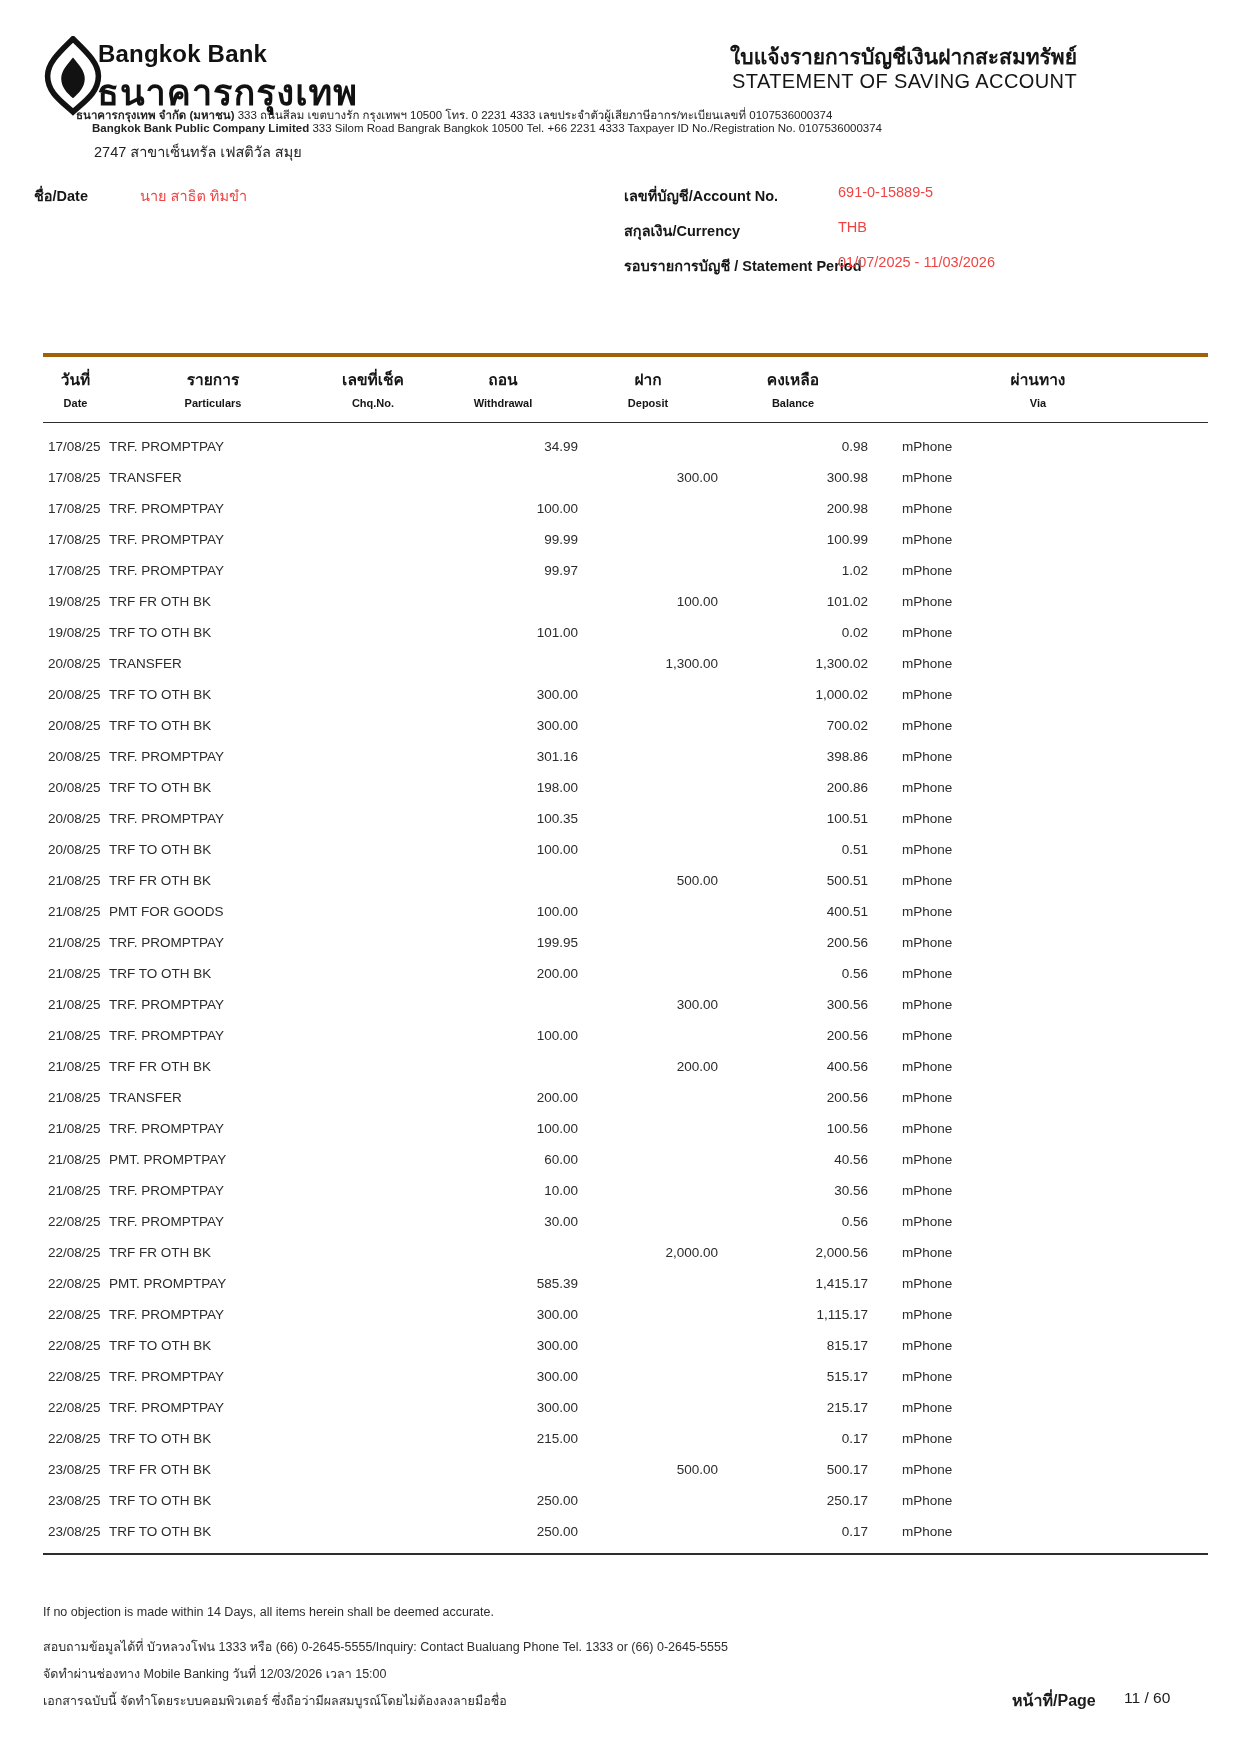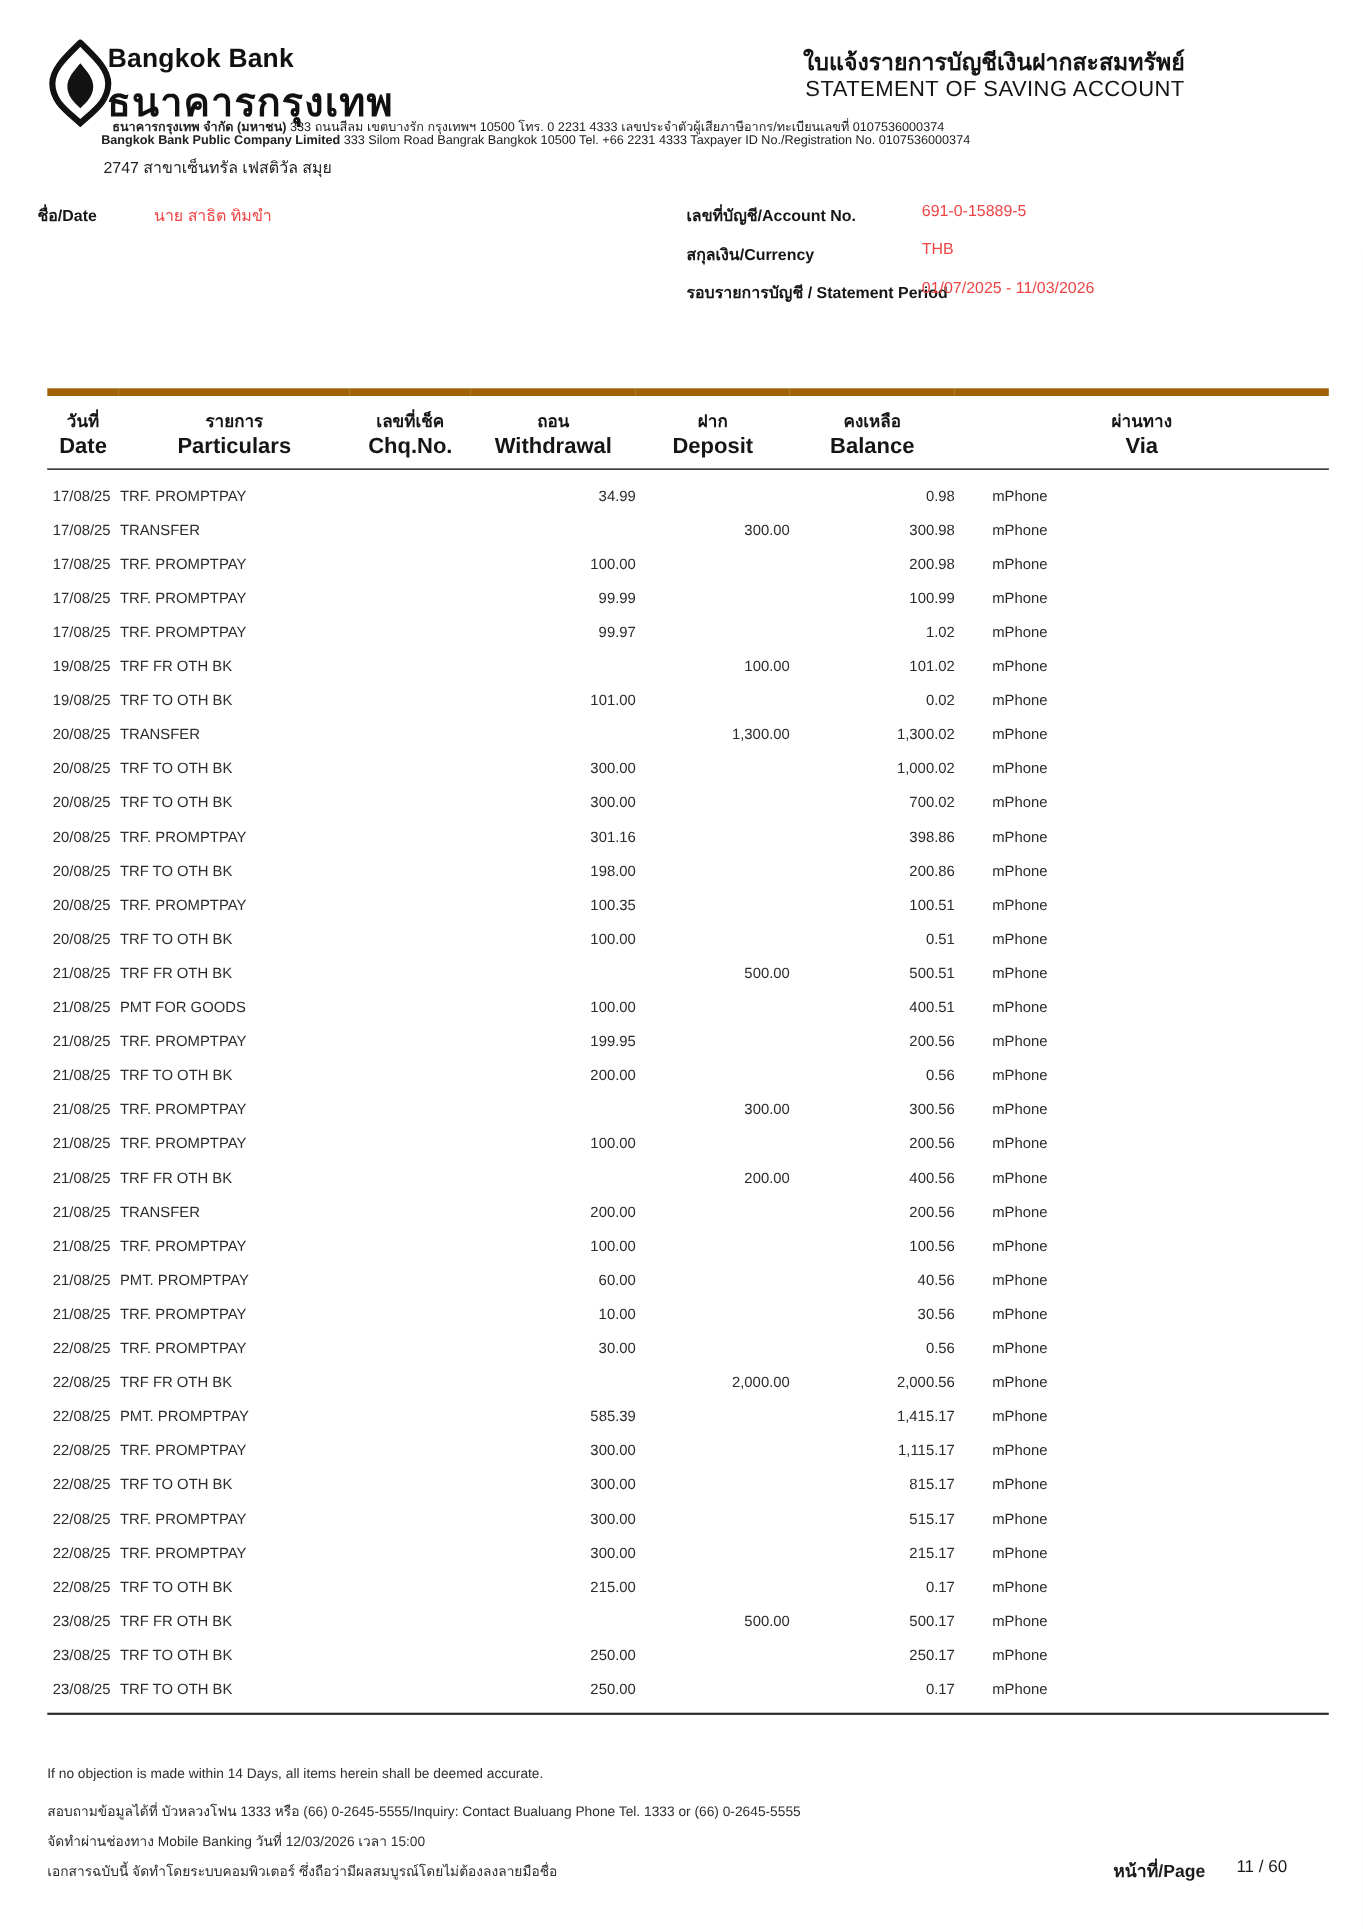--- a/index.html
+++ b/index.html
@@ -12,21 +12,21 @@
     margin: 0 auto;
     background: #ffffff;
     color: #1f1f1f;
     overflow: hidden;
   }
 
   
   .logo-mark { position: absolute; left: 42px; top: 36px; width: 62px; height: 80px; }
   .brand-en  { position: absolute; left: 98px; top: 40px; font-size: 24px; font-weight: bold; letter-spacing: 0.2px; color: #111; }
   .brand-th  { position: absolute; left: 97px; top: 64px; font-size: 36px; font-weight: bold; color: #111; letter-spacing: 1px; }
-  .addr-line1 { position: absolute; left: 102px; top: 106px; font-size: 11.5px; color: #222; white-space: nowrap; }
+  .addr-line1 { position: absolute; left: 76px; top: 106px; font-size: 11.5px; color: #222; white-space: nowrap; }
   .addr-line2 { position: absolute; left: 92px; top: 122px; font-size: 11.5px; color: #222; white-space: nowrap; }
   .addr-bold { font-weight: bold; }
 
   .doc-title-th { position: absolute; right: 162px; top: 40px; font-size: 21px; font-weight: bold; color: #151515; }
   .doc-title-en { position: absolute; right: 162px; top: 70px; font-size: 20px; color: #151515; letter-spacing: 0.4px; }
 
   .branch-line { position: absolute; left: 94px; top: 140px; font-size: 14.5px; color: #222; }
 
   
   .info-label { font-weight: bold; font-size: 14.5px; color: #161616; }
@@ -36,24 +36,24 @@
   .acct-label   { position: absolute; left: 624px; top: 184px; }
   .acct-value   { position: absolute; left: 838px; top: 184px; }
   .curr-label   { position: absolute; left: 624px; top: 219px; }
   .curr-value   { position: absolute; left: 838px; top: 219px; }
   .period-label { position: absolute; left: 624px; top: 254px; }
   .period-value { position: absolute; left: 838px; top: 254px; }
 
   
   .txn-wrap { position: absolute; left: 43px; top: 353px; width: 1165px; }
   table.txn { width: 100%; border-collapse: collapse; table-layout: fixed; }
-  table.txn thead { border-top: 7px solid #a16207; border-bottom: 1.5px solid #2d2d2d; }
+  table.txn thead { border-top: 4px solid #a16207; border-bottom: 1.5px solid #2d2d2d; }
   table.txn th { font-weight: bold; color: #151515; text-align: center; vertical-align: middle; }
   table.txn .th-th td, table.txn .th-th th { padding-top: 10px; font-size: 15.5px; height: 32px; }
-  table.txn .th-en td, table.txn .th-en th { font-size: 20px; height: 30px; padding-bottom: 8px; }
+  table.txn .th-en td, table.txn .th-en th { font-size: 11px; height: 30px; padding-bottom: 8px; }
   table.txn tbody:before { content: ""; display: block; height: 8px; }
   table.txn tbody tr { height: 31px; }
   table.txn td { font-size: 13.5px; color: #2b2b2b; vertical-align: middle; white-space: nowrap; }
   .c-date { text-align: left; padding-left: 5px; }
   .c-part { text-align: left; padding-left: 1px; }
   .c-chq  { text-align: center; }
   .c-wd   { text-align: right; }
   .c-dep  { text-align: right; }
   .c-bal  { text-align: right; }
   .c-via  { text-align: left; padding-left: 34px; }

